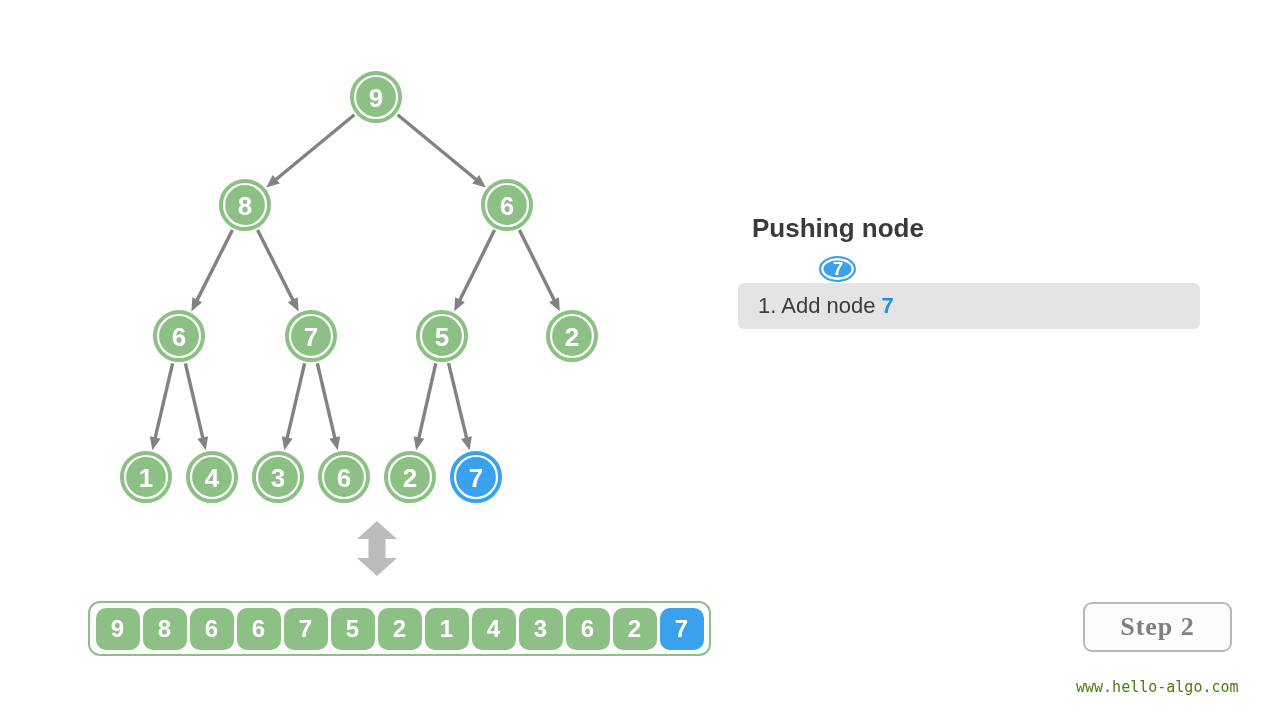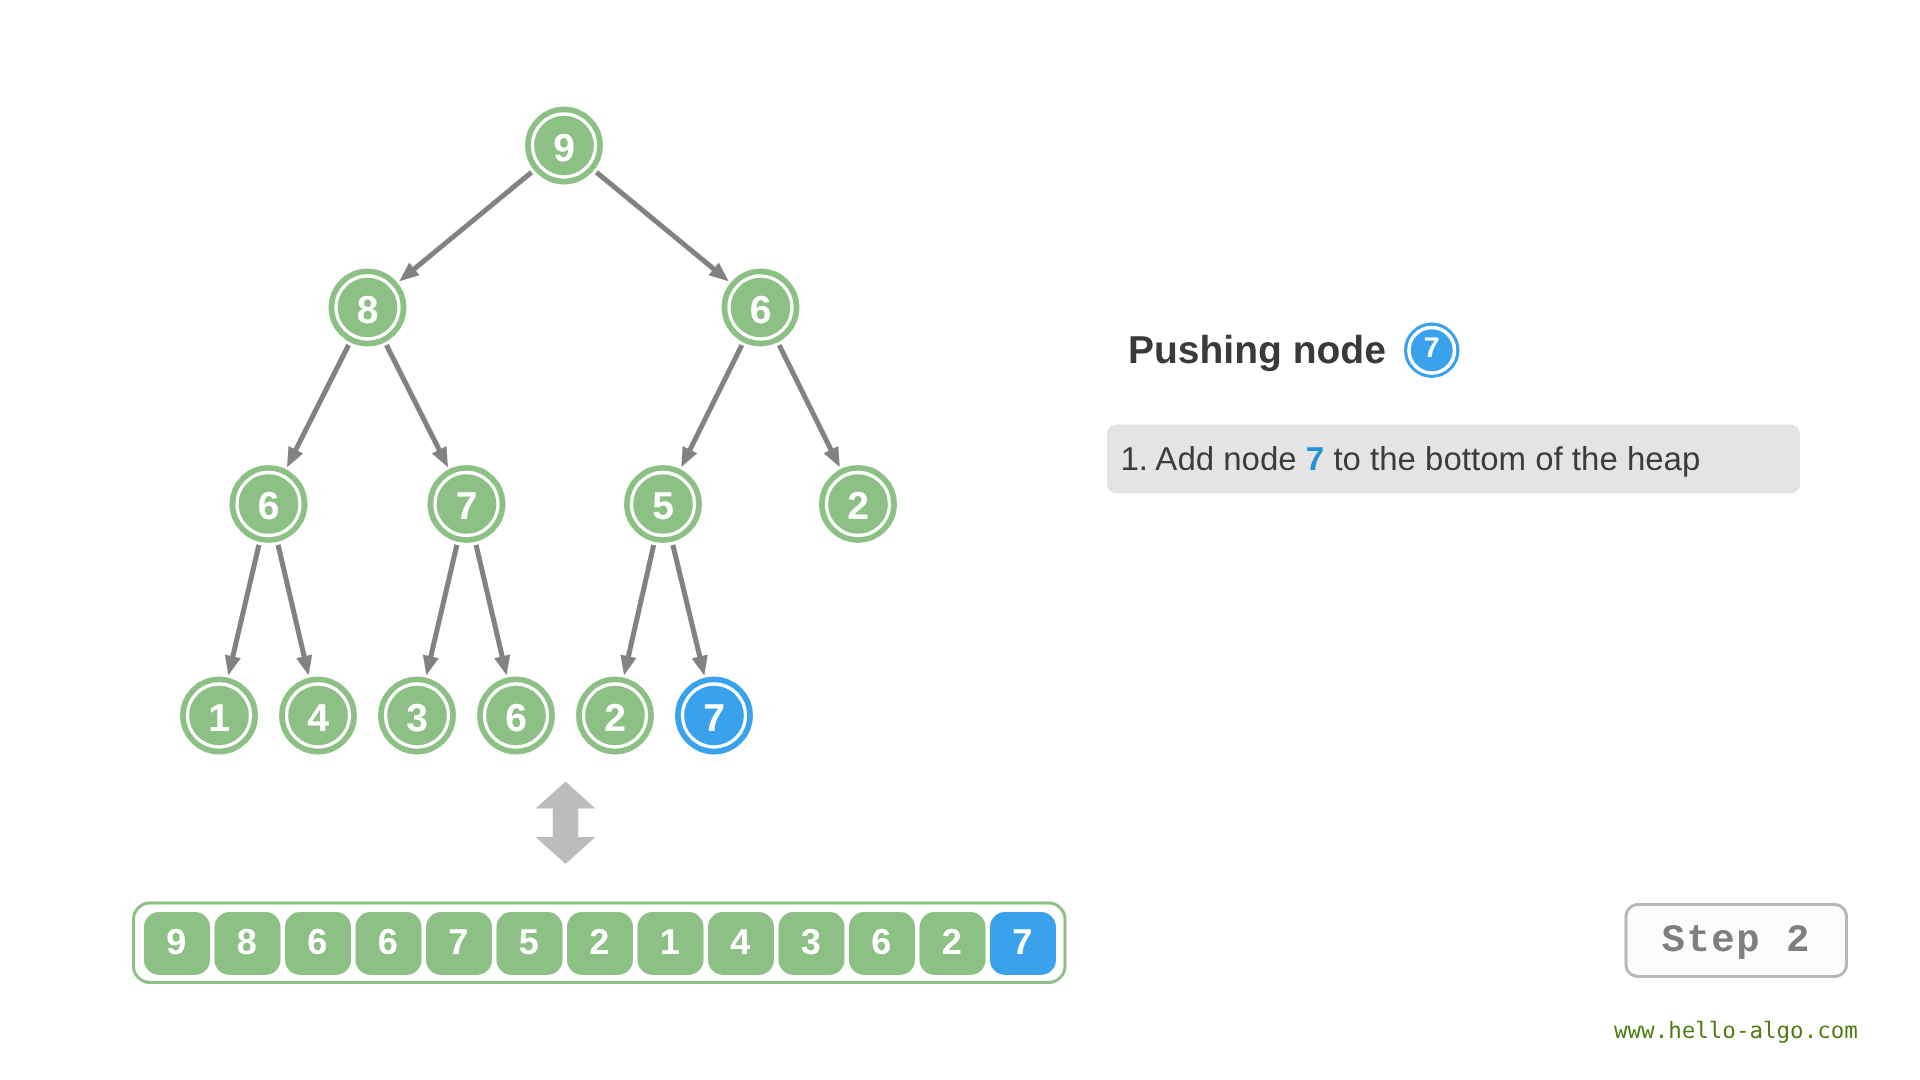--- a/index.html
+++ b/index.html
@@ -8,35 +8,35 @@
 
   #stage { position: absolute; left: 0; top: 0; width: 1280px; height: 720px; }
 
   
   #tree-svg { position: absolute; left: 0; top: 0; width: 720px; height: 600px; }
 
   
   .headline {
     position: absolute; left: 752px; top: 213px; height: 40px;
     display: flex; align-items: center; gap: 12px;
-    font-size: 26px; font-weight: bold; color: #3a3a3a;
+    font-size: 26px; font-weight: bold; color: #3a3a3a; flex-direction: column;
   }
   .headline .mini-node {
     width: 37px; height: 37px; border-radius: 50%;
     background: #3aa2ec; border: 2px solid #3aa2ec;
     box-shadow: inset 0 0 0 2.5px #ffffff;
     display: flex; align-items: center; justify-content: center;
     color: #ffffff; font-size: 19px; font-weight: bold;
   }
 
   
   .note-box {
     position: absolute; left: 738px; top: 283px; width: 462px; height: 46px;
     background: #e4e4e4; border-radius: 6px;
-    display: flex; align-items: center; padding-left: 9px;
+    display: flex; align-items: center; padding-left: 20px;
     font-size: 22px; color: #3c3c3c; white-space: pre;
   }
   .note-box .hl { color: #2492d6; font-weight: bold; }
 
   
   .heap-array {
     position: absolute; left: 88px; top: 601px; width: 623px; height: 55px;
     border: 2px solid #8cc084; border-radius: 12px; background: #ffffff;
     display: flex; align-items: center; justify-content: center; gap: 3px;
     padding: 0 4px;
@@ -47,21 +47,21 @@
     display: flex; align-items: center; justify-content: center;
     font-size: 24px; font-weight: bold;
   }
   .array-cell.blue { background: #3aa2ec; }
 
   
   .step-button {
     position: absolute; left: 1083px; top: 602px; width: 149px; height: 50px;
     border: 2px solid #b8b8b8; border-radius: 9px; background: #fcfcfc;
     display: flex; align-items: center; justify-content: center;
-    font-family: Liberation Mono, monospace;
+    font-family: Liberation Serif, serif;
     font-size: 26px; font-weight: bold; color: #7f7f7f; letter-spacing: 1px;
     cursor: pointer;
   }
 
   
   .watermark {
     position: absolute; left: 1076px; top: 678px;
     font-family: "DejaVu Sans Mono", monospace;
     font-size: 15px; color: #4d7c0f; white-space: nowrap;
   }
@@ -167,21 +167,20 @@
   <div class="headline">
     <span>Pushing node</span>
     <span class="mini-node">
       <span>7</span>
     </span>
   </div>
 
   <div class="note-box">
     <span>1. Add node </span>
     <span class="hl">7</span>
-    <span> to the bottom of the heap</span>
   </div>
 
   <div class="heap-array">
       <div class="array-cell">9</div>
       <div class="array-cell">8</div>
       <div class="array-cell">6</div>
       <div class="array-cell">6</div>
       <div class="array-cell">7</div>
       <div class="array-cell">5</div>
       <div class="array-cell">2</div>

